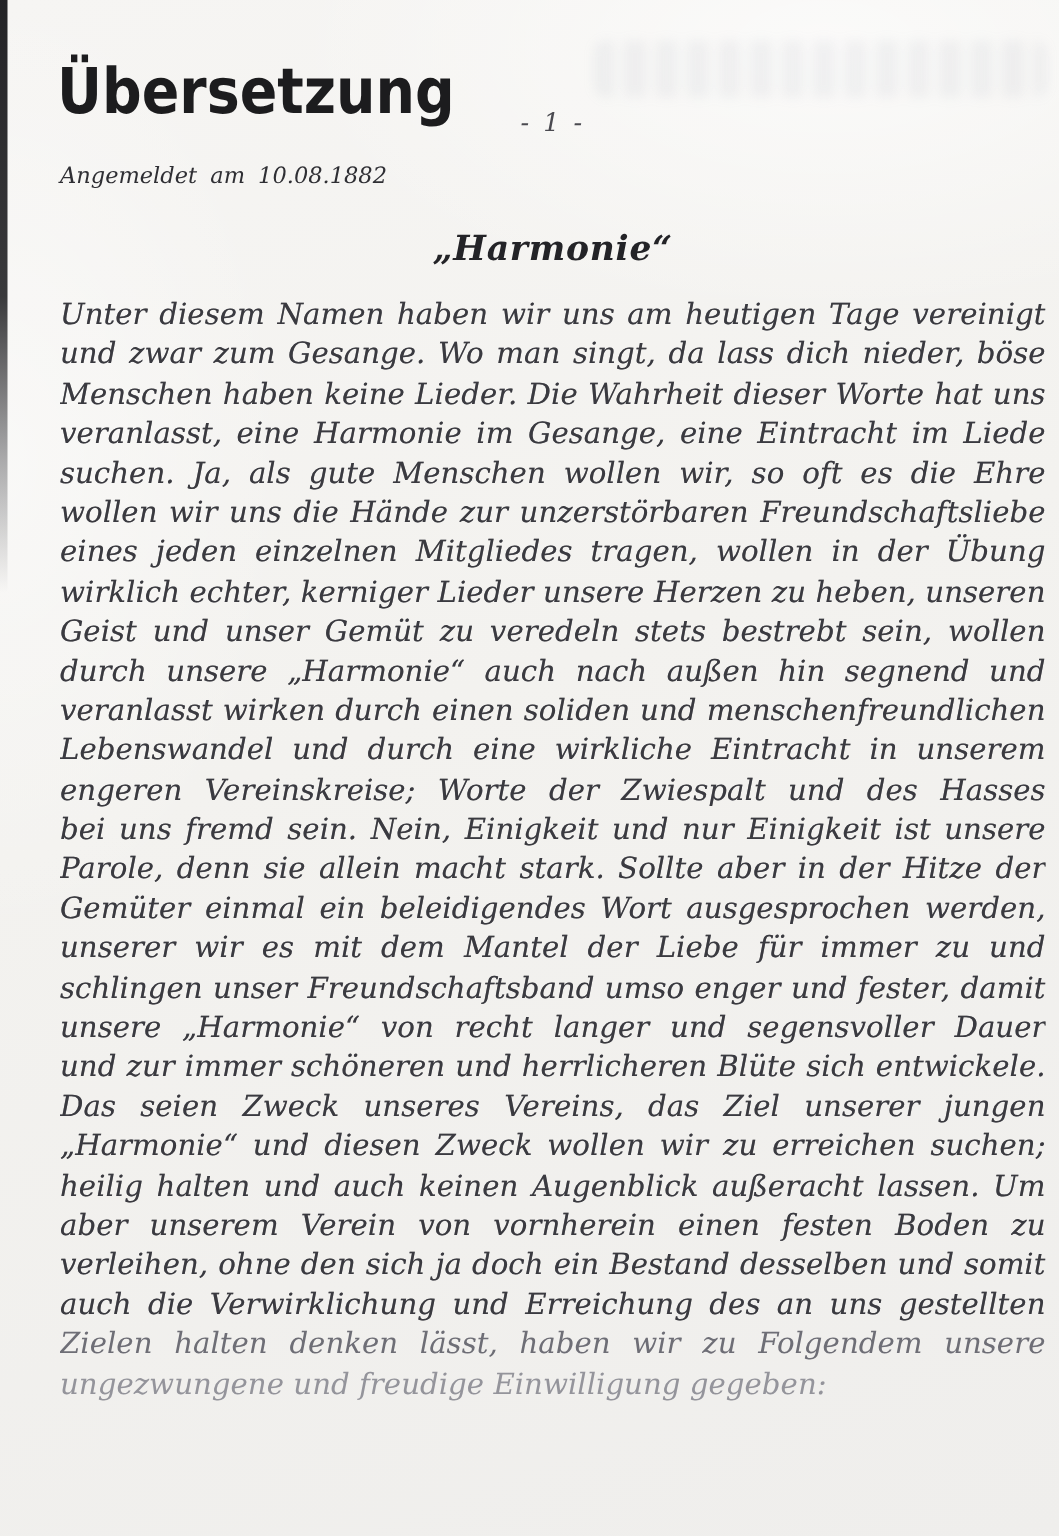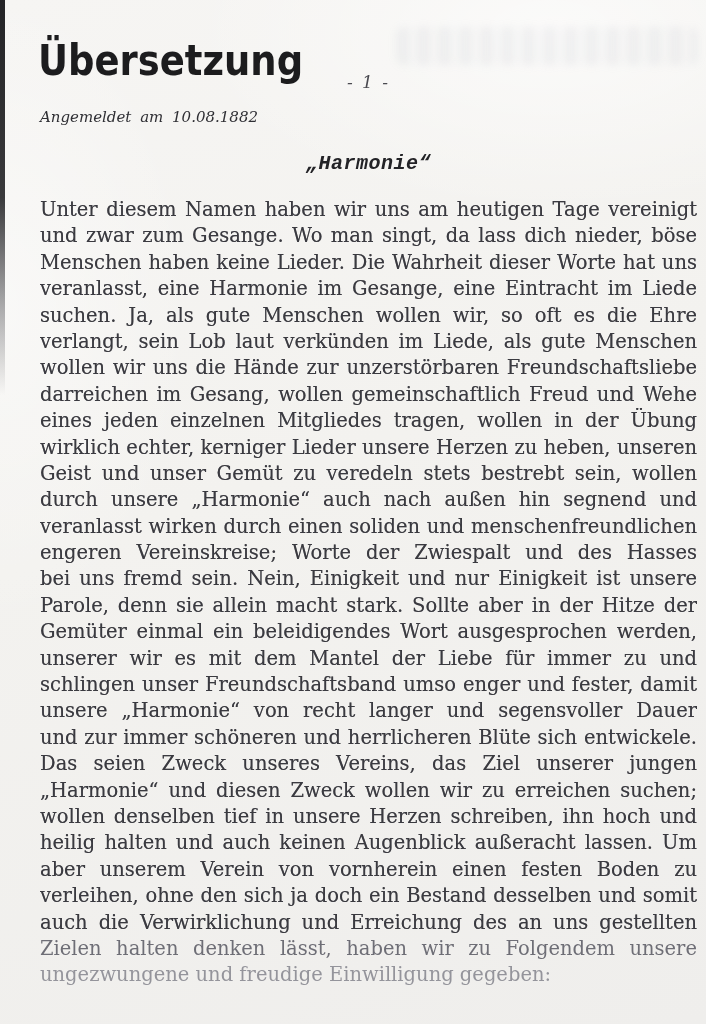--- a/index.html
+++ b/index.html
@@ -78,36 +78,36 @@
     word-spacing: 4px;
   }
 
   .doc-heading {
     position: absolute;
     left: 40px; top: 152px;
     width: 657px;
     text-align: center;
     font-style: italic;
     font-weight: bold;
-    font-size: 20px;
+    font-size: 23px;
     letter-spacing: 0.5px;
     color: #232327;
-    font-family: Liberation Mono, monospace;
   }
 
   .body-text {
     position: absolute;
     left: 40px; top: 197px;
     width: 657px;
     color: #3a3a40;
     text-shadow: 0 0 0.4px rgba(58,58,64,0.55);
   }
   .body-text .line {
     height: 26.4px;
     line-height: 26.4px;
+    font-style: italic;
     font-size: 19.5px;
     text-align: justify;
     text-align-last: justify;
     overflow: hidden;
     white-space: normal;
   }
   
   .body-text .line:nth-last-child(2) {
     color: #6e6e76;
     text-shadow: none;
@@ -134,39 +134,37 @@
   <div class="meta-line">Angemeldet am 10.08.1882</div>
 
   <div class="doc-heading">„Harmonie“</div>
 
   <div class="body-text">
       <div class="line">Unter diesem Namen haben wir uns am heutigen Tage vereinigt</div>
       <div class="line">und zwar zum Gesange. Wo man singt, da lass dich nieder, böse</div>
       <div class="line">Menschen haben keine Lieder. Die Wahrheit dieser Worte hat uns</div>
       <div class="line">veranlasst, eine Harmonie im Gesange, eine Eintracht im Liede zu</div>
       <div class="line">suchen. Ja, als gute Menschen wollen wir, so oft es die Ehre Gottes</div>
-      <div class="line">verlangt, sein Lob laut verkünden im Liede, als gute Menschen</div>
       <div class="line">wollen wir uns die Hände zur unzerstörbaren Freundschaftsliebe</div>
-      <div class="line">darreichen im Gesang, wollen gemeinschaftlich Freud und Wehe</div>
       <div class="line">eines jeden einzelnen Mitgliedes tragen, wollen in der Übung</div>
       <div class="line">wirklich echter, kerniger Lieder unsere Herzen zu heben, unseren</div>
       <div class="line">Geist und unser Gemüt zu veredeln stets bestrebt sein, wollen</div>
       <div class="line">durch unsere „Harmonie“ auch nach außen hin segnend und</div>
       <div class="line">veranlasst wirken durch einen soliden und menschenfreundlichen</div>
+      <div class="line">Lebenswandel und durch eine wirkliche Eintracht in unserem</div>
       <div class="line">engeren Vereinskreise; Worte der Zwiespalt und des Hasses sollen</div>
       <div class="line">bei uns fremd sein. Nein, Einigkeit und nur Einigkeit ist unsere</div>
       <div class="line">Parole, denn sie allein macht stark. Sollte aber in der Hitze der</div>
       <div class="line">Gemüter einmal ein beleidigendes Wort ausgesprochen werden, so</div>
       <div class="line">unserer wir es mit dem Mantel der Liebe für immer zu und</div>
       <div class="line">schlingen unser Freundschaftsband umso enger und fester, damit</div>
       <div class="line">unsere „Harmonie“ von recht langer und segensvoller Dauer werde</div>
       <div class="line">und zur immer schöneren und herrlicheren Blüte sich entwickele.</div>
       <div class="line">Das seien Zweck unseres Vereins, das Ziel unserer jungen</div>
       <div class="line">„Harmonie“ und diesen Zweck wollen wir zu erreichen suchen; wir</div>
-      <div class="line">wollen denselben tief in unsere Herzen schreiben, ihn hoch und</div>
       <div class="line">heilig halten und auch keinen Augenblick außeracht lassen. Um</div>
       <div class="line">aber unserem Verein von vornherein einen festen Boden zu</div>
       <div class="line">verleihen, ohne den sich ja doch ein Bestand desselben und somit</div>
       <div class="line">auch die Verwirklichung und Erreichung des an uns gestellten</div>
       <div class="line">Zielen halten denken lässt, haben wir zu Folgendem unsere</div>
       <div class="line">ungezwungene und freudige Einwilligung gegeben:</div>
     </div>
 
 </div>
 

